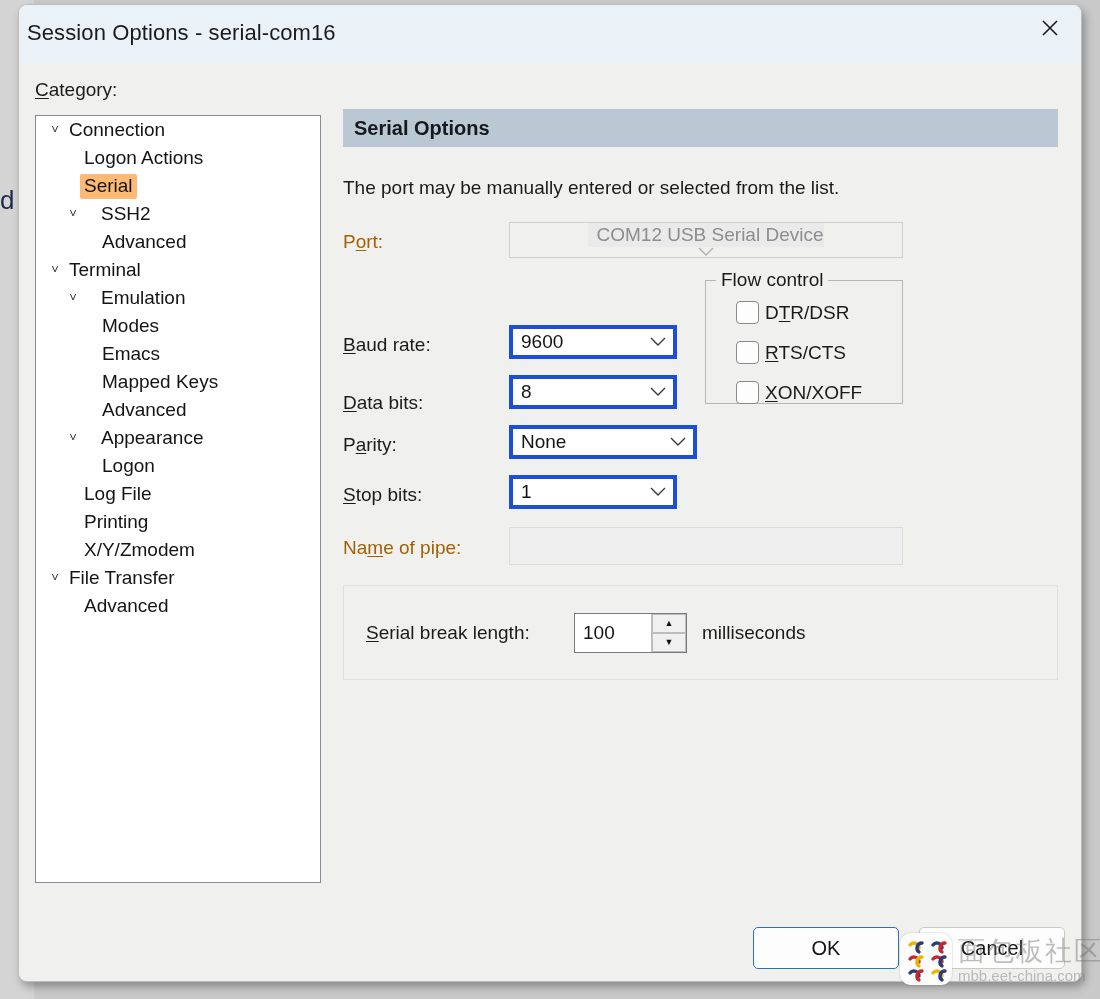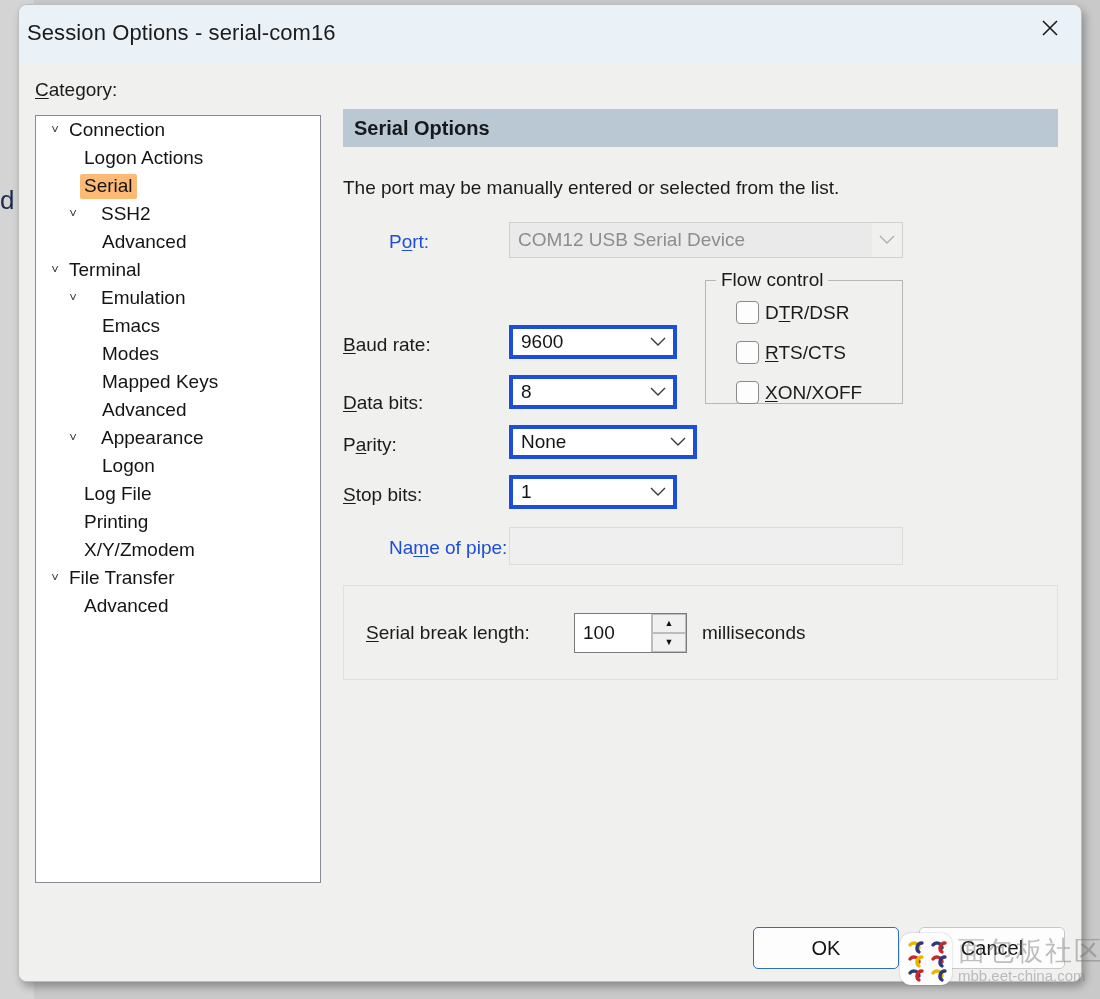--- a/index.html
+++ b/index.html
@@ -149,21 +149,21 @@
     left: 0px; top: 68px;
     font-size: 19px;
     color: #1b1b1b;
   }
   .field-label {
     position: absolute;
     font-size: 19px;
     color: #1b1b1b;
     white-space: nowrap;
   }
-  .field-label.disabled { color: #1d4ed8; margin-left: 46px; }
+  .field-label.disabled { color: #a16207; }
 
   .combo {
     position: absolute;
     background: #ffffff;
     border: 4px solid #1d4ed8;
     box-sizing: border-box;
     display: flex;
     align-items: center;
     height: 34px;
   }
@@ -177,20 +177,21 @@
   }
   .combo .arrow {
     width: 30px;
     display: flex;
     align-items: center;
     justify-content: center;
   }
   .combo.disabled {
     border: 1px solid #d0d0d0;
     background: #f0f0ef;
+    flex-direction: column;
   }
   .combo.disabled .val {
     color: #8d8d8d;
     background: #eaeaea;
     height: 100%;
     display: flex;
     align-items: center;
     padding-left: 8px;
     margin-left: 0;
   }
@@ -382,24 +383,24 @@
         </div>
         <div class="tree-item lvl0 has-chev">
           <span class="chev">˅</span>
           <span class="tree-label">Terminal</span>
         </div>
         <div class="tree-item lvl1 has-chev">
           <span class="chev">˅</span>
           <span class="tree-label">Emulation</span>
         </div>
         <div class="tree-item lvl2">
+          <span class="tree-label">Modes</span>
+        </div>
+        <div class="tree-item lvl2">
           <span class="tree-label">Emacs</span>
-        </div>
-        <div class="tree-item lvl2">
-          <span class="tree-label">Modes</span>
         </div>
         <div class="tree-item lvl2">
           <span class="tree-label">Mapped Keys</span>
         </div>
         <div class="tree-item lvl2">
           <span class="tree-label">Advanced</span>
         </div>
         <div class="tree-item lvl1 has-chev">
           <span class="chev">˅</span>
           <span class="tree-label">Appearance</span>

